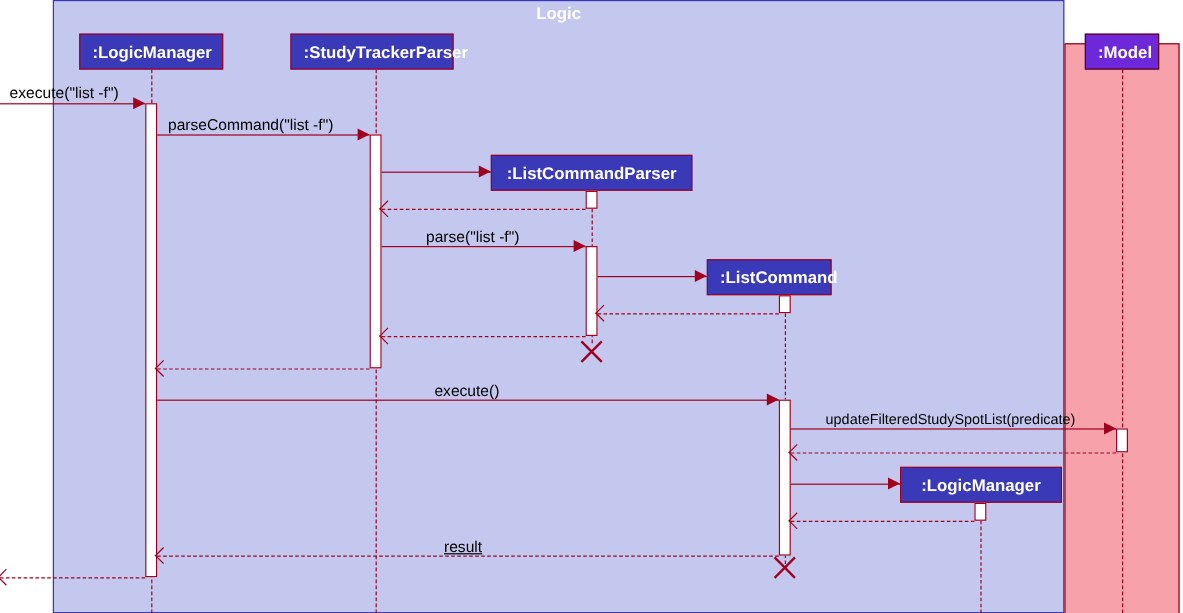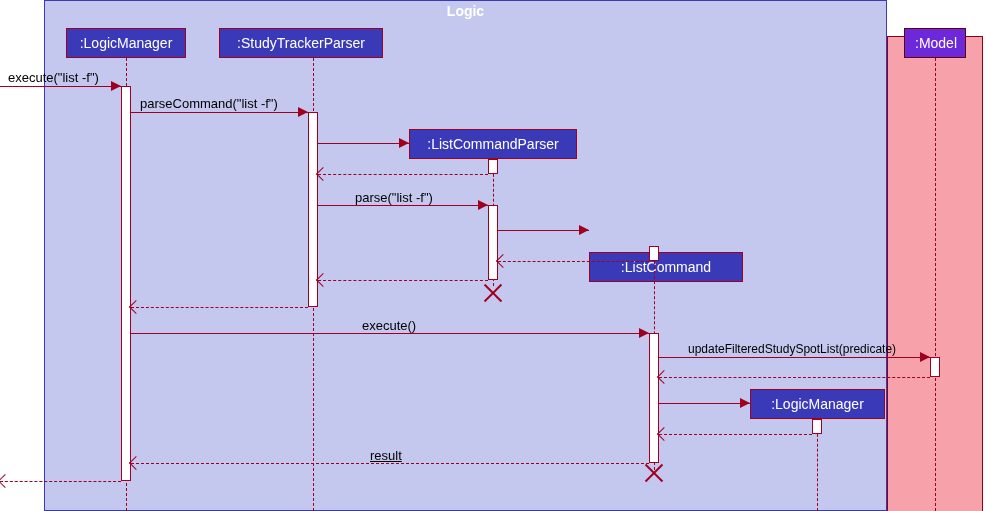--- a/index.html
+++ b/index.html
@@ -1,19 +1,19 @@
 <!DOCTYPE html>
 <html><head>
 <meta charset="utf-8">
 <style>
   * { box-sizing: border-box; margin: 0; padding: 0; }
   body { font-family: sans-serif; font-size: 13px; background: #fff; width: 986px; height: 511px; position: relative; overflow: hidden; }
   .frame { position: absolute; border: 1.5px solid; }
   .frame-label { position: absolute; top: 0; left: 50%; transform: translateX(-50%); font-weight: bold; font-size: 14px; padding: 2px 0; }
-  .box { position: absolute; border: 1.5px solid #a00020; color: #fff; font-weight: normal; text-align: center; padding: 6px 10px; font-size: 14px; }
+  .box { position: absolute; border: 1.5px solid #a00020; color: #fff; font-weight: bold; text-align: center; padding: 6px 10px; font-size: 14px; }
   .logic-box { background: #3a3ab8; border-color: #a00020; }
   .model-box { background: #6d28d9; border-color: #600010; }
   .lifeline { position: absolute; border-left: 1.5px dashed #a00020; width: 0; }
   .activation { position: absolute; background: #fff; border: 1.5px solid #a00020; width: 10px; }
   .msg-label { position: absolute; font-size: 13px; white-space: nowrap; text-align: center; }
   .arrow-solid { position: absolute; height: 0; border-top: 1.5px solid #a00020; }
   .arrow-dashed { position: absolute; height: 0; border-top: 1.5px dashed #a00020; }
   .arrow-head { position: absolute; width: 0; height: 0; border-top: 5px solid transparent; border-bottom: 5px solid transparent; }
   .arrow-head.right { border-left: 10px solid #a00020; }
   .arrow-head-open { position: absolute; width: 10px; height: 10px; border: 1.5px solid #a00020; border-left: none; border-bottom: none; }
@@ -28,23 +28,23 @@
 
 <div class="frame" style="left:44px; top:0; width:843px; height:511px; background:#c4c8ef; border-color:#3a3ab8;">
   <div class="frame-label" style="color:#fff;">Logic</div>
 </div>
 
 <div class="frame" style="left:887px; top:0; width:96px; height:511px; background:#f7a2ab; border-color:#8a0015;margin-top:36px;">
   <div class="frame-label" style="color:#fff;">Model</div>
 </div>
 
 <div class="box logic-box" style="left:66px; top:28px; width:120px;"><span>:LogicManager</span></div>
-<div class="box logic-box" style="left:219px; top:28px; width:164px;"><span>:StudyTrackerParser</span></div>
+<div class="box logic-box" style="left:242px; top:28px; width:136px;"><span>:StudyTrackerParser</span></div>
 <div class="box logic-box" style="left:409px; top:129px; width:168px;"><span>:ListCommandParser</span></div>
-<div class="box logic-box" style="left:589px; top:216px; width:154px;margin-top:36px;"><span>:ListCommand</span></div>
+<div class="box logic-box" style="left:589px; top:216px; width:104px;"><span>:ListCommand</span></div>
 <div class="box logic-box" style="left:750px; top:389px; width:135px;"><span>:LogicManager</span></div>
 <div class="box model-box" style="left:904px; top:28px; width:62px;"><span>:Model</span></div>
 
 <div class="lifeline" style="left:126px; top:58px; height:453px;"></div>
 <div class="lifeline" style="left:313px; top:58px; height:453px;"></div>
 <div class="lifeline" style="left:493px; top:159px; height:127px;"></div>
 <div class="lifeline" style="left:654px; top:246px; height:224px;"></div>
 <div class="lifeline" style="left:817px; top:419px; height:92px;"></div>
 <div class="lifeline" style="left:935px; top:58px; height:453px;"></div>
 

